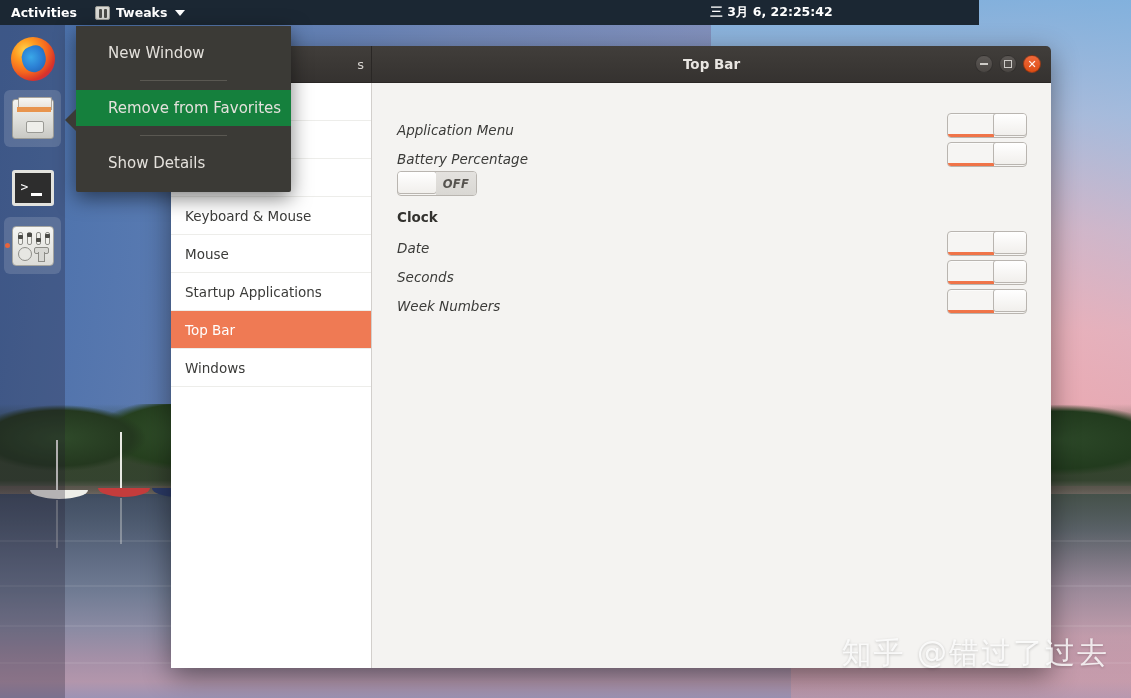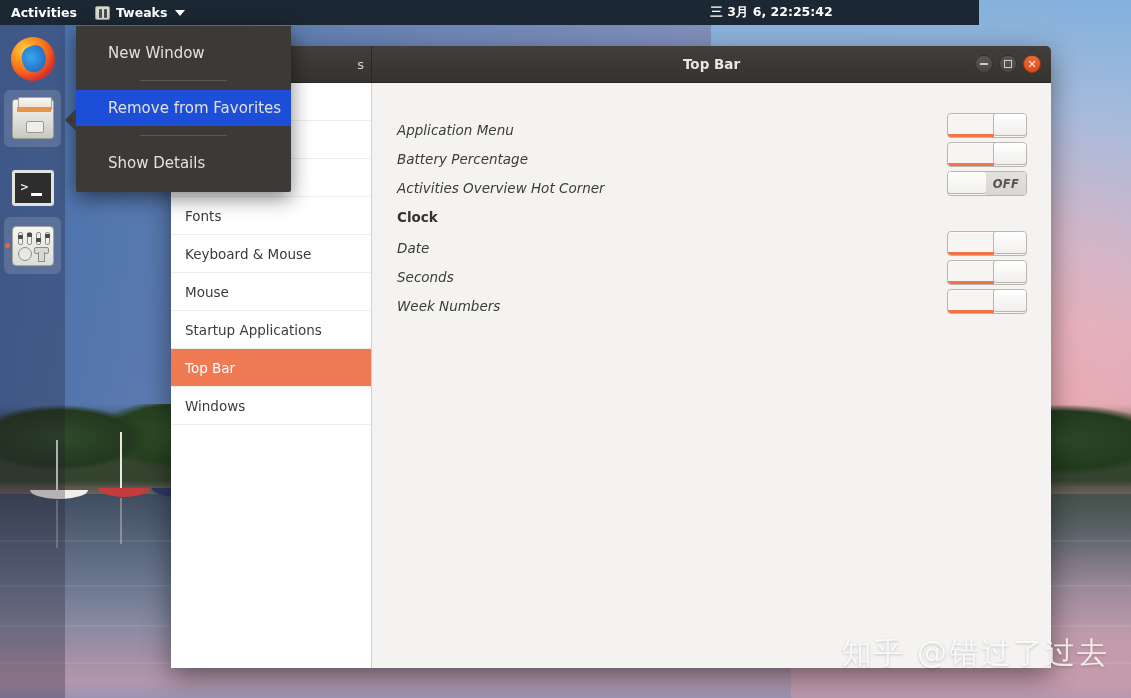--- a/index.html
+++ b/index.html
@@ -334,21 +334,21 @@
     border-top: 11px solid transparent;
     border-bottom: 11px solid transparent;
     border-right: 11px solid #3b3a36;
   }
   .ctx-item {
     height: 36px; display: flex; align-items: center;
     padding-left: 32px;
     color: #e4e1dc; font-size: 15px;
     cursor: pointer;
   }
-  .ctx-item.hl { background: #1d4ed8; }
+  .ctx-item.hl { background: #15803d; }
   .ctx-sep {
     height: 1px; background: #5a5852;
     margin: 9px 64px 9px 64px;
   }
 
   
   .watermark {
     position: absolute; right: 22px; bottom: 24px;
     color: rgba(255,255,255,0.82);
     font-size: 30px; letter-spacing: 2px;
@@ -445,23 +445,20 @@
         <div class="side-item blank">
             <span></span>
           </div>
         <div class="side-item blank">
             <span></span>
           </div>
         <div class="side-item blank">
             <span></span>
           </div>
         <div class="side-item">
-            <span>Fonts</span>
-          </div>
-        <div class="side-item">
             <span>Keyboard &amp; Mouse</span>
           </div>
         <div class="side-item">
             <span>Mouse</span>
           </div>
         <div class="side-item">
             <span>Startup Applications</span>
           </div>
         <div class="side-item selected">
             <span>Top Bar</span>
@@ -482,21 +479,20 @@
 
         <div class="row">
           <span class="row-label">Battery Percentage</span>
           <div class="switch on">
             <div class="track-on">ON</div>
             <div class="handle"></div>
           </div>
         </div>
 
         <div class="row">
-          <span class="row-label">Activities Overview Hot Corner</span>
           <div class="switch off">
             <div class="handle"></div>
             <div class="track-off">OFF</div>
           </div>
         </div>
 
         <div class="section-head">Clock</div>
 
         <div class="row">
           <span class="row-label">Date</span>

